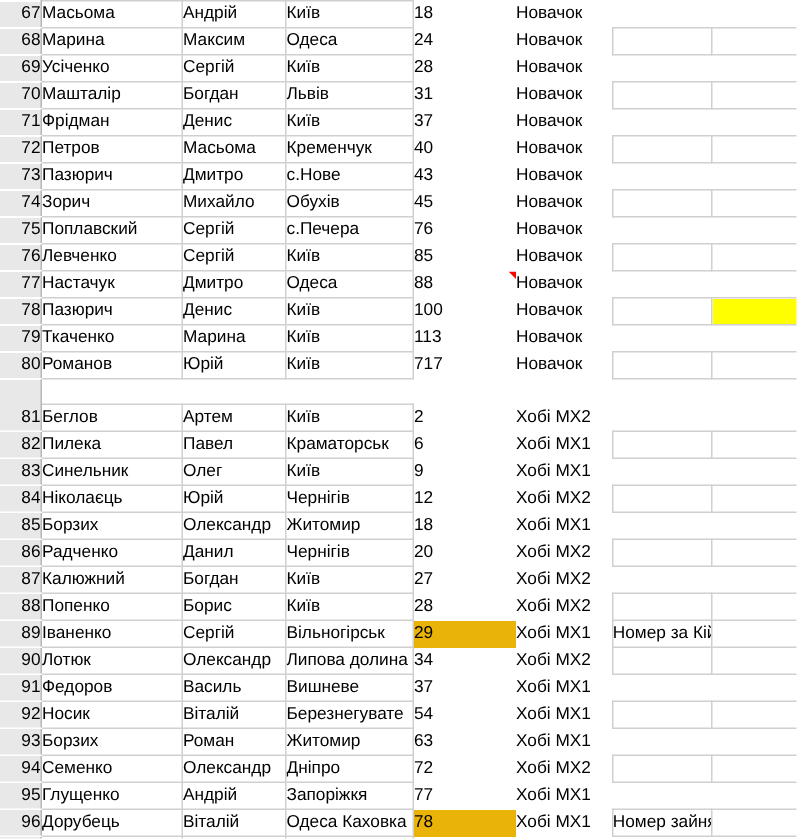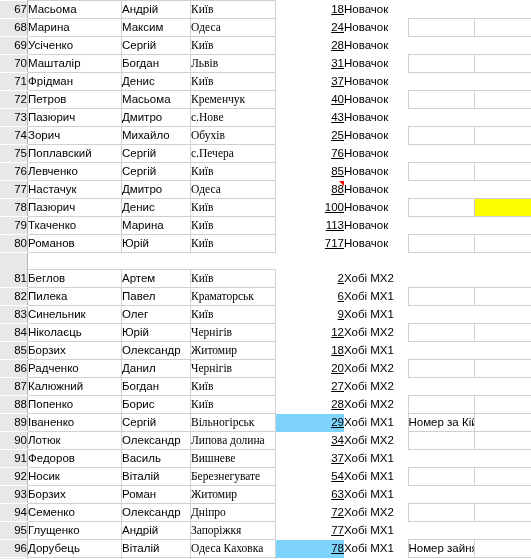--- a/index.html
+++ b/index.html
@@ -49,22 +49,22 @@
     text-align: right;
     padding-right: 4px;
     font-size: 11.5px;
     border-right: 1px solid #b6b6b6;
     border-bottom: 1px solid #ffffff;
   }
 
   
   td.c-surname { width: 93px; padding-left: 4px; }
   td.c-first   { width: 68px; padding-left: 4px; }
-  td.c-city    { width: 84px; padding-left: 4px; font-family: Liberation Serif, serif; }
-  td.c-num     { width: 68px; text-align: right; padding-right: 22px; text-decoration: underline; }
+  td.c-city    { width: 84px; padding-left: 4px; }
+  td.c-num     { width: 68px; padding-right: 22px; }
   td.c-cat     { width: 64px; padding-left: 5px; }
   td.c-note    { width: 66px; padding-left: 4px; }
   td.c-extra   { width: 61px; padding-left: 4px; }
 
   
   td.bx {
     border-right: 1px solid #d0d0d0;
     border-bottom: 1px solid #d0d0d0;
     border-top: 1px solid #d0d0d0;
   }
@@ -74,21 +74,21 @@
 
   
   td.c-note.box, td.c-extra.box {
     border: 1px solid #d0d0d0;
   }
   td.c-note.nob, td.c-extra.nob {
     border: none;
   }
 
   
-  td.fill-pink { background: #7dd3fc; }
+  td.fill-pink { background: #eab308; }
   td.fill-yellow { background: #ffff00; }
 
   
   td.has-comment { position: relative; }
   td.has-comment::after {
     content: "";
     position: absolute;
     top: 0;
     right: 0;
     width: 0;
@@ -175,21 +175,21 @@
           <td class="c-num">43</td>
           <td class="c-cat">Новачок</td>
           <td class="c-note nob"></td>
           <td class="c-extra nob"></td>
         </tr>
         <tr>
           <td class="rowhdr">74</td>
           <td class="c-surname bx">Зорич</td>
           <td class="c-first bx">Михайло</td>
           <td class="c-city bx">Обухів</td>
-          <td class="c-num tick">25</td>
+          <td class="c-num tick">45</td>
           <td class="c-cat">Новачок</td>
           <td class="c-note box"></td>
           <td class="c-extra box"></td>
         </tr>
         <tr>
           <td class="rowhdr">75</td>
           <td class="c-surname bx">Поплавский</td>
           <td class="c-first bx">Сергій</td>
           <td class="c-city bx">с.Печера</td>
           <td class="c-num">76</td>

